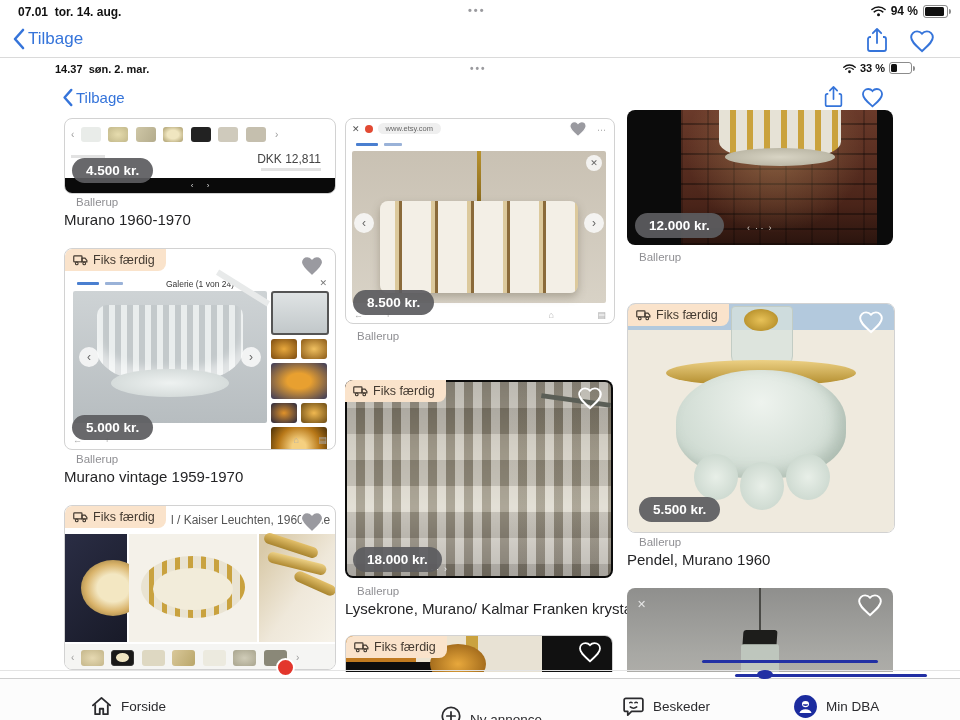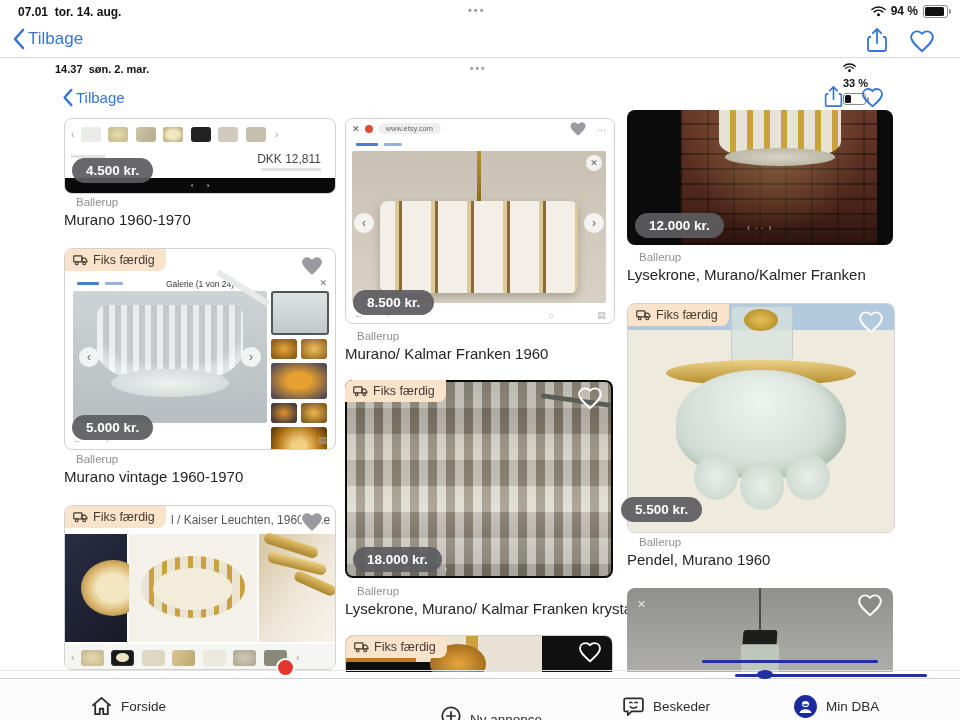--- a/index.html
+++ b/index.html
@@ -79,21 +79,21 @@
       <path d="M12 20.3 10.6 19C5.4 14.4 2 11.3 2 7.6 2 4.5 4.4 2.1 7.5 2.1c1.7 0 3.4.8 4.5 2.1a6 6 0 0 1 4.5-2.1c3.1 0 5.5 2.4 5.5 5.5 0 3.7-3.4 6.8-8.6 11.4L12 20.3z" fill="none" stroke="#3574da" stroke-width="1.8"></path>
     </svg>
   </div>
   <div class="hl" style="top:57px;"></div>
 
   <div class="abs status" style="left:55px;top:63px;font-size:11px;">
     <span>14.37</span>&nbsp;
     <span>søn. 2. mar.</span>
   </div>
   <div class="abs dots" style="left:470px;top:63px;font-size:10px;">•••</div>
-  <div class="abs" style="left:843px;top:62px;display:flex;align-items:flex-start;gap:4px;flex-direction:column;">
+  <div class="abs" style="left:843px;top:62px;display:flex;align-items:center;gap:4px;">
     <svg width="13" height="11" viewBox="0 0 16 12">
       <path d="M1 4.4a10.5 10.5 0 0 1 14 0" stroke="#111" stroke-width="1.7" fill="none" stroke-linecap="round"></path>
       <path d="M3.4 6.9a7 7 0 0 1 9.2 0" stroke="#111" stroke-width="1.7" fill="none" stroke-linecap="round"></path>
       <circle cx="8" cy="10" r="1.7" fill="#111"></circle>
     </svg>
     <span class="status" style="font-size:11px;">33 %</span>
     <span class="batt" style="width:21px;height:10px;">
         <span class="fill" style="width:6px;"></span>
         <span class="nub"></span>
       </span>
@@ -176,21 +176,21 @@
         <div style="width:26px;height:20px;border-radius:3px;background:radial-gradient(#f0b850,#6a4a14);"></div>
       </div>
       <div style="width:56px;height:40px;border-radius:3px;background:radial-gradient(circle,#f5d080 20%,#b87818 60%,#4a3008);"></div>
     </div>
     <div style="position:absolute;left:8px;bottom:4px;color:#aaa;font-size:9px;">←&nbsp;&nbsp;&nbsp;&nbsp;&nbsp;&nbsp;&nbsp;&nbsp;&nbsp;+</div>
     <div style="position:absolute;right:36px;bottom:4px;color:#aaa;font-size:9px;">⌂</div>
     <div style="position:absolute;right:8px;bottom:4px;color:#aaa;font-size:9px;">▤</div>
   </div>
   <div class="pill" style="left:72px;top:415px;">5.000 kr.</div>
   <div class="loc" style="left:64px;top:453px;">Ballerup</div>
-  <div class="ttl" style="left:64px;top:468px;">Murano vintage 1960-1970</div>
+  <div class="ttl" style="left:64px;top:468px;">Murano vintage 1959-1970</div>
 
   <div class="card" style="left:64px;top:505px;width:270px;height:163px;">
     <div class="badge">
       <svg width="15" height="12" viewBox="0 0 20 15">
         <rect x="1" y="2" width="11" height="8" rx="1" fill="none" stroke="#433a31" stroke-width="1.6"></rect>
         <path d="M12 5h4l2.5 3v2H12z" fill="none" stroke="#433a31" stroke-width="1.6"></path>
         <circle cx="5" cy="12" r="1.8" fill="none" stroke="#433a31" stroke-width="1.4"></circle>
         <circle cx="15" cy="12" r="1.8" fill="none" stroke="#433a31" stroke-width="1.4"></circle>
       </svg>
       <span>Fiks færdig</span>
@@ -246,21 +246,20 @@
       <div class="navarrow" style="left:2px;top:62px;">‹</div>
       <div class="navarrow" style="right:2px;top:62px;">›</div>
       <div class="navarrow" style="right:4px;top:4px;width:16px;height:16px;line-height:16px;font-size:9px;">✕</div>
     </div>
     <div style="position:absolute;left:8px;bottom:3px;color:#aaa;font-size:9px;">←&nbsp;&nbsp;&nbsp;&nbsp;&nbsp;&nbsp;&nbsp;&nbsp;&nbsp;+</div>
     <div style="position:absolute;right:60px;bottom:3px;color:#aaa;font-size:9px;">⌂</div>
     <div style="position:absolute;right:8px;bottom:3px;color:#aaa;font-size:9px;">▤</div>
   </div>
   <div class="pill" style="left:353px;top:290px;">8.500 kr.</div>
   <div class="loc" style="left:345px;top:330px;">Ballerup</div>
-  <div class="ttl" style="left:345px;top:345px;">Murano/ Kalmar Franken 1960</div>
 
   <div class="cardDark" style="left:345px;top:380px;width:268px;height:198px;">
     <div style="position:absolute;left:2px;right:2px;top:2px;bottom:2px;border-radius:6px;background:
       linear-gradient(180deg,#8a8578 0%,#b5ae9c 35%,#cfc9b8 65%,#a8a296 85%,#908b80 100%);">
       <div style="position:absolute;inset:0;border-radius:6px;background:
         repeating-linear-gradient(90deg,rgba(255,255,255,.35) 0 9px,rgba(70,62,48,.28) 9px 18px),
         repeating-linear-gradient(180deg,rgba(255,255,255,.12) 0 26px,rgba(40,36,28,.22) 26px 52px);"></div>
       <div style="position:absolute;right:0;top:16px;width:70px;height:5px;background:#5a5e56;transform:rotate(8deg);"></div>
       <div style="position:absolute;left:70px;bottom:2px;color:#eee;font-size:9px;">‹&nbsp;&nbsp;·&nbsp;·&nbsp;·&nbsp;&nbsp;›</div>
     </div>
@@ -311,21 +310,20 @@
       repeating-linear-gradient(0deg,rgba(0,0,0,.35) 0 2px,transparent 2px 15px),
       repeating-linear-gradient(90deg,rgba(0,0,0,.22) 0 2px,transparent 2px 26px),
       linear-gradient(180deg,#6a3a2a,#4a2419 70%,#2a140e);">
       <div style="position:absolute;left:38px;top:0;width:122px;height:48px;border-radius:0 0 34% 34%;background:repeating-linear-gradient(90deg,#e6e2d6 0 11px,#caa23c 11px 17px);"></div>
       <div style="position:absolute;left:44px;top:38px;width:110px;height:18px;border-radius:50%;background:radial-gradient(#d8d4c4,#b0ac9a);"></div>
       <div style="position:absolute;left:66px;bottom:12px;color:#d8cfc6;font-size:9px;">‹&nbsp;&nbsp;·&nbsp;·&nbsp;&nbsp;›</div>
     </div>
   </div>
   <div class="pill" style="left:635px;top:213px;text-align:right;">12.000 kr.</div>
   <div class="loc" style="left:627px;top:251px;">Ballerup</div>
-  <div class="ttl" style="left:627px;top:266px;">Lysekrone, Murano/Kalmer Franken</div>
 
   <div class="card" style="left:627px;top:303px;width:266px;height:228px;">
     <div style="position:absolute;inset:0;background:#efeade;">
       <div style="position:absolute;left:0;right:0;top:0;height:26px;background:#b3c9dd;"></div>
       <div style="position:absolute;left:103px;top:2px;width:60px;height:58px;background:rgba(215,226,220,.75);border:1px solid #c2ccc4;border-radius:4px 4px 10px 10px;">
         <div style="position:absolute;left:12px;top:2px;width:34px;height:22px;border-radius:50%;background:radial-gradient(#e8c258,#a9821f);"></div>
       </div>
       <div style="position:absolute;left:38px;top:56px;width:190px;height:26px;border-radius:50%;background:linear-gradient(#ecd084,#b08a2a);"></div>
       <div style="position:absolute;left:48px;top:66px;width:170px;height:108px;border-radius:48% 48% 42% 42%;background:radial-gradient(ellipse at 50% 30%,#eef3ee,#cfdbd2 75%,#b8c6bc);box-shadow:inset -8px -6px 14px rgba(120,140,125,.35);"></div>
       <div style="position:absolute;left:66px;top:150px;width:44px;height:46px;border-radius:50%;background:radial-gradient(#e8efe8,#c4d2c8);"></div>
@@ -340,21 +338,21 @@
         <circle cx="15" cy="12" r="1.8" fill="none" stroke="#433a31" stroke-width="1.4"></circle>
       </svg>
       <span>Fiks færdig</span>
     </div>
     <div class="heart" style="right:10px;top:6px;">
       <svg width="26" height="24" viewBox="0 0 24 22">
         <path d="M12 20.3 10.6 19C5.4 14.4 2 11.3 2 7.6 2 4.5 4.4 2.1 7.5 2.1c1.7 0 3.4.8 4.5 2.1a6 6 0 0 1 4.5-2.1c3.1 0 5.5 2.4 5.5 5.5 0 3.7-3.4 6.8-8.6 11.4L12 20.3z" fill="none" stroke="#fff" stroke-width="1.8"></path>
       </svg>
     </div>
   </div>
-  <div class="pill" style="left:621px;top:497px;">5.500 kr.</div>
+  <div class="pill" style="left:639px;top:497px;">5.500 kr.</div>
   <div class="loc" style="left:627px;top:536px;">Ballerup</div>
   <div class="ttl" style="left:627px;top:551px;text-align:center;">Pendel, Murano 1960</div>
 
   <div class="abs" style="left:627px;top:588px;width:266px;height:84px;overflow:hidden;">
     <div class="cardDark" style="left:0;top:0;width:266px;height:110px;background:linear-gradient(180deg,#8f8f8d,#a8a8a4 60%,#b5b3ae);">
       <div style="position:absolute;left:10px;top:10px;color:#e6e6e6;font-size:11px;">✕</div>
       <div style="position:absolute;left:132px;top:0;width:1.5px;height:44px;background:#4a4a46;"></div>
       <div style="position:absolute;left:116px;top:42px;width:34px;height:15px;background:#1d1d1b;border-radius:3px 3px 0 0;transform:skewX(-4deg);"></div>
       <div style="position:absolute;left:114px;top:56px;width:38px;height:34px;background:rgba(198,208,198,.75);border-radius:3px 3px 6px 6px;"></div>
       <div class="heart" style="right:10px;top:5px;">

